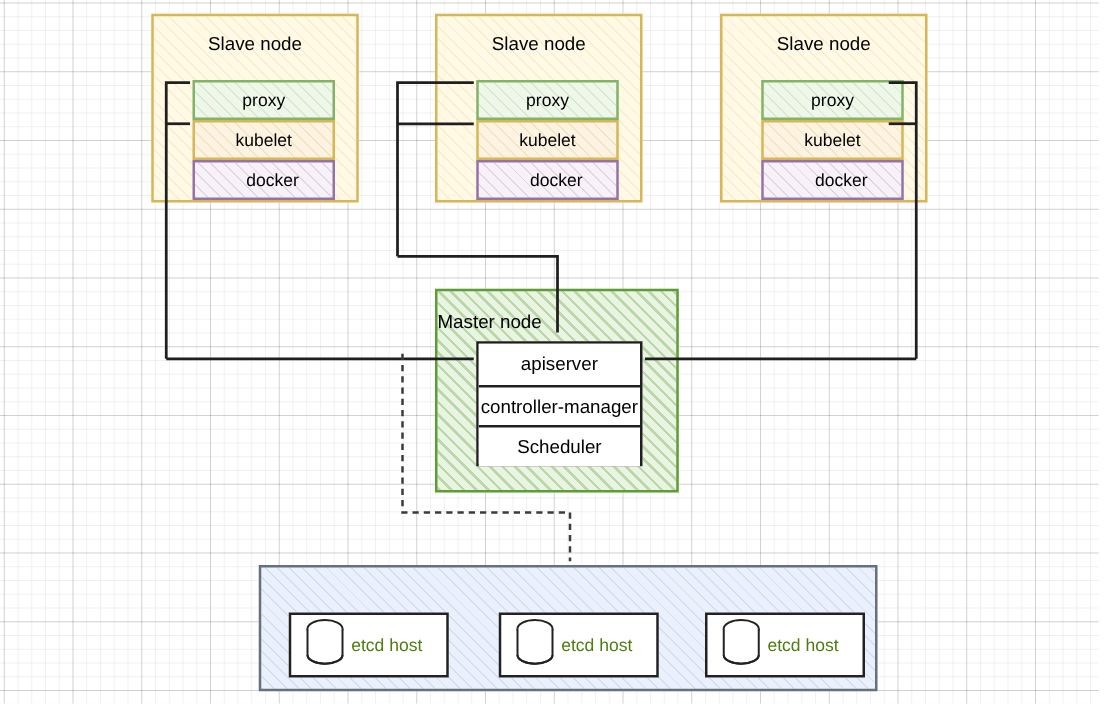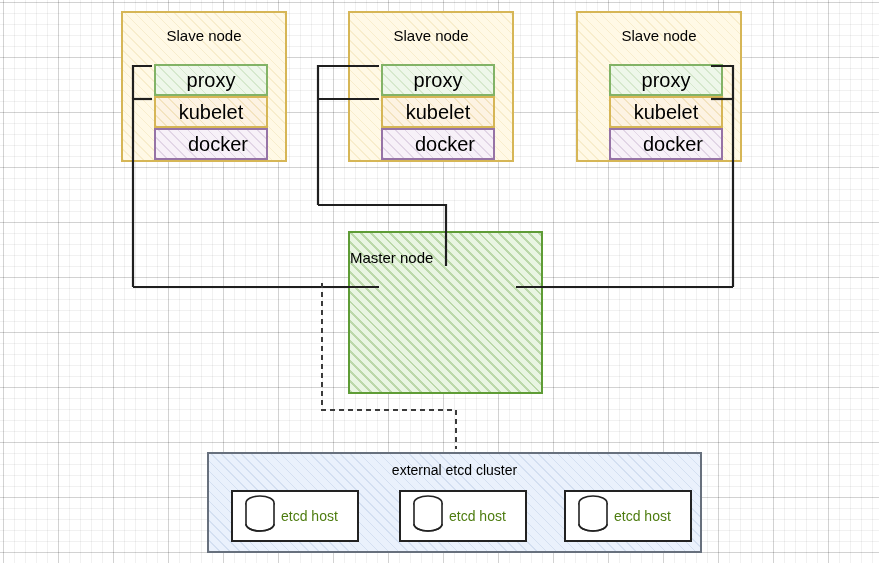--- a/index.html
+++ b/index.html
@@ -45,21 +45,21 @@
     color: #000;
   }
 
   
   .svc {
     position: absolute;
     box-sizing: border-box;
     display: flex;
     align-items: center;
     justify-content: center;
-    font-size: 20px;
+    font-size: 14px;
     color: #000;
   }
   .svc-proxy {
     border: 2px solid #82b366;
     background-color: #eef7ea;
     background-image: repeating-linear-gradient(
       45deg, rgba(130,179,102,0.22) 0 1px, transparent 1px 7px);
   }
   .svc-kubelet {
     border: 2px solid #d6b656;
@@ -195,24 +195,34 @@
     <div class="svc svc-kubelet" style="left:31px; top:83px; width:114px; height:32px;">
       <span>kubelet</span>
     </div>
     <div class="svc svc-docker" style="left:31px; top:115px; width:114px; height:32px;">
       <span>docker</span>
     </div>
   </div>
 
   <div class="box master-node" style="left:348px; top:231px; width:195px; height:163px;">
     <div class="master-title">Master node</div>
+    <div class="master-stack" style="left:31px; top:40px; width:133px; height:100px;">
+      <div class="master-row" style="height:33px;">
+        <span>apiserver</span>
+      </div>
+      <div class="master-row" style="height:32px;">
+        <span>controller-manager</span>
+      </div>
+      <div class="master-row" style="height:33px;">
+        <span>Scheduler</span>
+      </div>
+    </div>
   </div>
 
   <div class="box etcd-cluster" style="left:207px; top:452px; width:495px; height:101px;">
-    <div class="etcd-title">external etcd cluster</div>
 
     <div class="etcd-host" style="left:22px; top:36px; width:128px; height:52px;">
       <span class="cyl">
         <svg width="34" height="40" viewBox="0 0 34 40" aria-hidden="true">
           <ellipse cx="17" cy="9" rx="14" ry="7" fill="#ffffff" stroke="#222" stroke-width="1.6"></ellipse>
           <path d="M3 9 L3 30 A14 7 0 0 0 31 30 L31 9" fill="#ffffff" stroke="#222" stroke-width="1.6"></path>
           <path d="M3 30 A14 7 0 0 0 31 30" fill="none" stroke="#222" stroke-width="1.6"></path>
         </svg>
       </span>
       <span class="lbl">etcd host</span>

